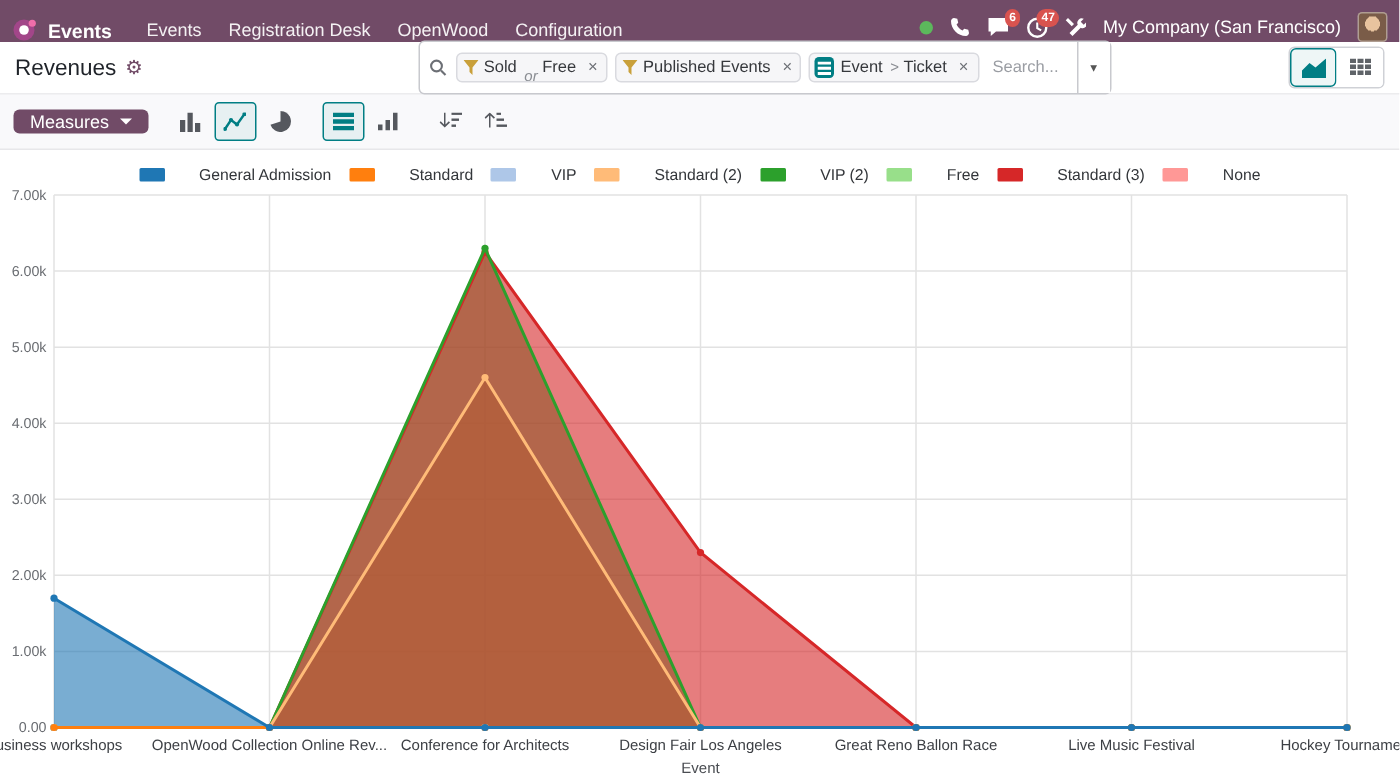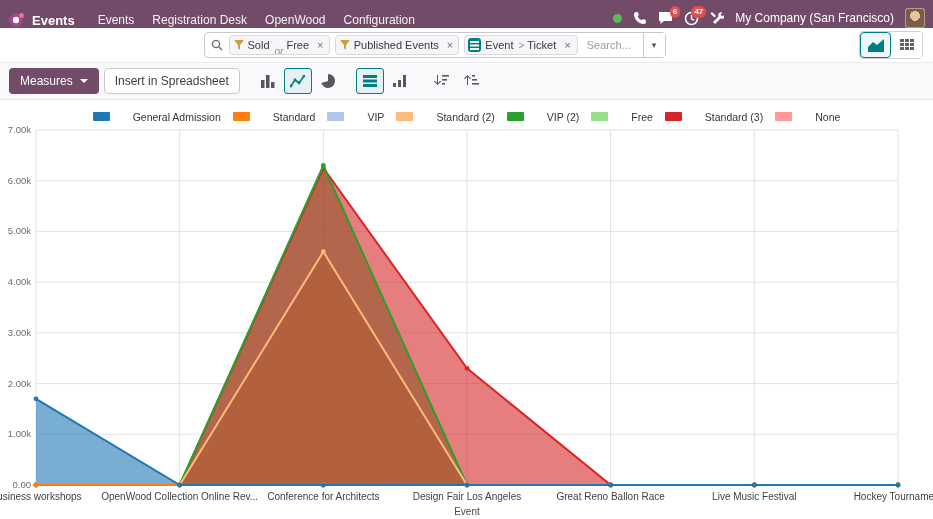--- a/index.html
+++ b/index.html
@@ -26,21 +26,21 @@
     background: radial-gradient(circle at 50% 38%, #e8c39e 0 5px, #7a5c48 5px);
     border:1px solid rgba(255,255,255,.4); display:inline-block; }
 
   
   .control-panel { height:34px; display:flex; align-items:center; padding:0 10px;
     background:#fff; }
   .cp-title { display:flex; align-items:center; gap:6px; min-width:150px; }
   .cp-title .title { font-size:15px; color:#1f2329; }
   .cp-title .gear { font-size:13px; color:#714B67; cursor:pointer; }
   .cp-search-wrap { flex:1; display:flex; justify-content:center; }
-  .searchbar { width:462px; height:26px; border:1px solid #c8c9ce; border-radius:4px;
+  .searchbar { width:462px; height:36px; border:1px solid #c8c9ce; border-radius:4px;
     display:flex; align-items:center; background:#fff; }
   .search-mag { padding:0 6px; display:flex; align-items:center; }
   .facet { display:inline-flex; align-items:center; border:1px solid #d9dadf; border-radius:4px;
     background:#f6f6f8; height:20px; margin-right:5px; overflow:hidden; }
   .facet .ficon { display:flex; align-items:center; padding:0 4px; }
   .facet .gicon { width:14px; height:14px; margin:0 4px 0 3px; background:#017e84; border-radius:3px;
     display:flex; align-items:center; justify-content:center; }
   .facet .ftext { font-size:11px; color:#36383c; padding-right:2px; white-space:nowrap; }
   .facet .conj { font-style:italic; color:#8a8d93; padding:0 3px; font-size:10px;margin-top:12px; }
   .facet .sep { color:#8a8d93; padding:0 3px; font-size:10px; }
@@ -53,21 +53,21 @@
     background:#fff; cursor:pointer; color:#555; font-size:9px; }
   .view-switcher { display:flex; border:1px solid #cfd1d6; border-radius:4px; overflow:hidden;
     margin-left:auto; }
   .vs-btn { width:31px; height:26px; display:flex; align-items:center; justify-content:center;
     background:#fff; border:1px solid transparent; cursor:pointer; color:#5f6368; }
   .vs-btn.active { border-color:#017e84; background:#eef6f6; color:#017e84; border-radius:4px; }
 
   
   .toolbar { height:38px; background:#f9f9fb; border-top:1px solid #ececee;
     border-bottom:1px solid #e7e7ea; display:flex; align-items:center; padding:0 9px; }
-  .btn-measures { background:#714B67; color:#fff; border:none; border-radius:4px; height:26px;
+  .btn-measures { background:#714B67; color:#fff; border:none; border-radius:4px; height:16px;
     padding:0 11px; font-size:12px; display:flex; align-items:center; gap:7px; cursor:pointer; }
   .btn-measures .tri { width:0; height:0; border-left:4px solid transparent;
     border-right:4px solid transparent; border-top:4px solid #fff; }
   .btn-insert { background:#fff; color:#3a3d42; border:1px solid #c9cace; border-radius:4px;
     height:26px; padding:0 10px; font-size:12px; margin-left:5px; cursor:pointer; }
   .icon-btn { width:28px; height:26px; display:flex; align-items:center; justify-content:center;
     background:none; border:1px solid transparent; border-radius:3px; color:#55585e; cursor:pointer; }
   .icon-btn.active { border-color:#017e84; color:#017e84; background:rgba(1,126,132,.07); }
   .grp { display:flex; align-items:center; margin-left:14px; gap:2px; }
 
@@ -127,20 +127,24 @@
       <svg width="14" height="14" viewBox="0 0 14 14" fill="#fff">
         <path d="M2 1l4 4-1.5 1.5-4-4zM12.5 1.5a3 3 0 0 0-4 4L3 11l2 2 5.5-5.5a3 3 0 0 0 4-4l-2 2-2-2z"></path>
       </svg>
     </button>
     <span class="company">My Company (San Francisco)</span>
     <span class="avatar"></span>
   </div>
 </header>
 
 <div class="control-panel">
+  <div class="cp-title">
+    <span class="title">Revenues</span>
+    <span class="gear">⚙</span>
+  </div>
   <div class="cp-search-wrap">
     <div class="searchbar">
       <span class="search-mag">
         <svg width="12" height="12" viewBox="0 0 12 12">
           <circle cx="5" cy="5" r="3.6" fill="none" stroke="#6c6f75" stroke-width="1.4"></circle>
           <path d="M8 8l3 3" stroke="#6c6f75" stroke-width="1.4"></path>
         </svg>
       </span>
       <span class="facet">
         <span class="ficon">
@@ -199,21 +203,20 @@
       </svg>
     </button>
   </div>
 </div>
 
 <div class="toolbar">
   <button class="btn-measures">
     <span>Measures</span>
     <span class="tri"></span>
   </button>
-  <button class="btn-insert">Insert in Spreadsheet</button>
 
   <div class="grp">
     <button class="icon-btn">
       <svg width="14" height="13" viewBox="0 0 14 13" fill="currentColor">
           <rect x="0" y="5" width="3.5" height="8"></rect>
           <rect x="5" y="0" width="3.5" height="13"></rect>
           <rect x="10" y="7" width="3.5" height="6"></rect>
         </svg>
     </button>
     <button class="icon-btn active">

